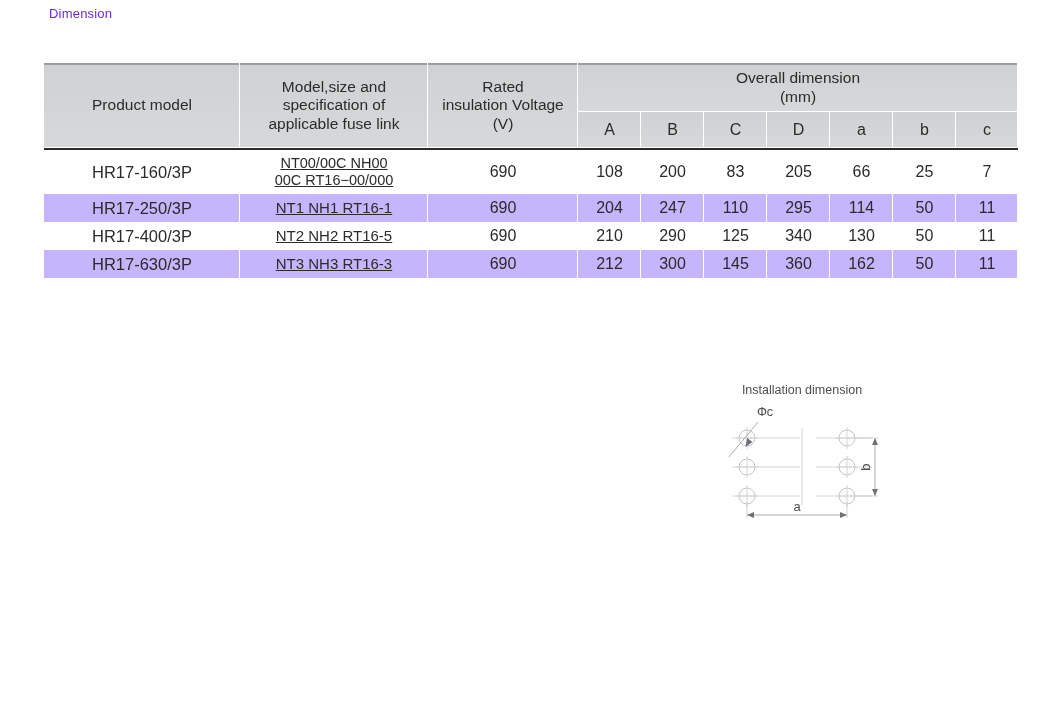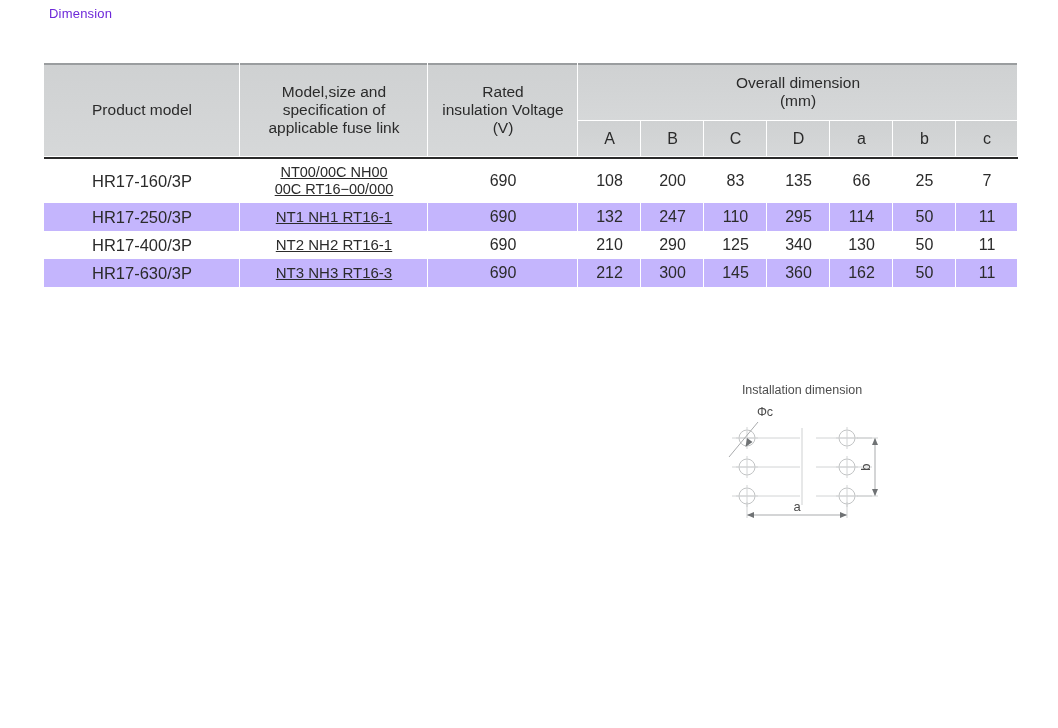--- a/index.html
+++ b/index.html
@@ -130,21 +130,21 @@
         <td class="hdr hdr-top-border" rowspan="2">
           <div>Model,size and</div>
           <div>specification of</div>
           <div>applicable fuse link</div>
         </td>
         <td class="hdr hdr-top-border" rowspan="2">
           <div>Rated</div>
           <div>insulation Voltage</div>
           <div>(V)</div>
         </td>
-        <td class="hdr hdr-top-border" colspan="7" style="height:58px">
+        <td class="hdr hdr-top-border" colspan="7" style="height:49px">
           <div>Overall dimension</div>
           <div>(mm)</div>
         </td>
       </tr>
       <tr>
         <td class="hdr sub" style="height:36px">A</td>
         <td class="hdr sub">B</td>
         <td class="hdr sub">C</td>
         <td class="hdr sub">D</td>
         <td class="hdr sub">a</td>
@@ -157,42 +157,42 @@
       <tr class="light first-body">
         <td class="cell model-col">HR17-160/3P</td>
         <td class="cell two-line spec-col">
           <div>NT00/00C  NH00</div>
           <div>00C RT16−00/000</div>
         </td>
         <td class="cell">690</td>
         <td class="cell">108</td>
         <td class="cell">200</td>
         <td class="cell">83</td>
-        <td class="cell">135</td>
+        <td class="cell">205</td>
         <td class="cell">66</td>
         <td class="cell">25</td>
         <td class="cell">7</td>
       </tr>
 
       <tr class="shade">
         <td class="cell model-col">HR17-250/3P</td>
         <td class="cell spec-col">NT1 NH1 RT16-1</td>
         <td class="cell">690</td>
-        <td class="cell">132</td>
+        <td class="cell">204</td>
         <td class="cell">247</td>
         <td class="cell">110</td>
         <td class="cell">295</td>
         <td class="cell">114</td>
         <td class="cell">50</td>
         <td class="cell">11</td>
       </tr>
 
       <tr class="light">
         <td class="cell model-col">HR17-400/3P</td>
-        <td class="cell spec-col">NT2 NH2 RT16-1</td>
+        <td class="cell spec-col">NT2 NH2 RT16-5</td>
         <td class="cell">690</td>
         <td class="cell">210</td>
         <td class="cell">290</td>
         <td class="cell">125</td>
         <td class="cell">340</td>
         <td class="cell">130</td>
         <td class="cell">50</td>
         <td class="cell">11</td>
       </tr>
 

